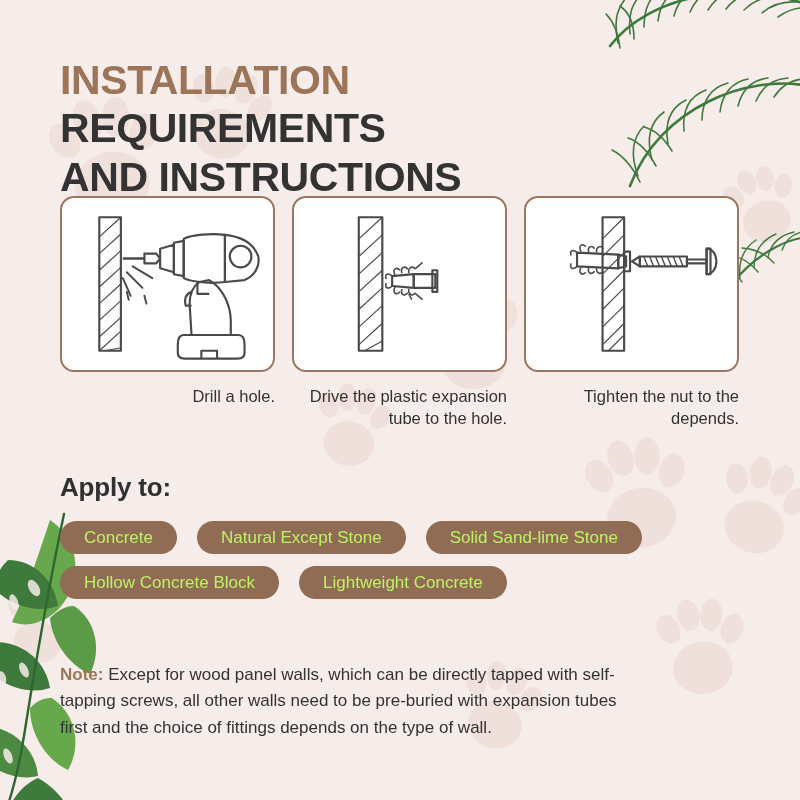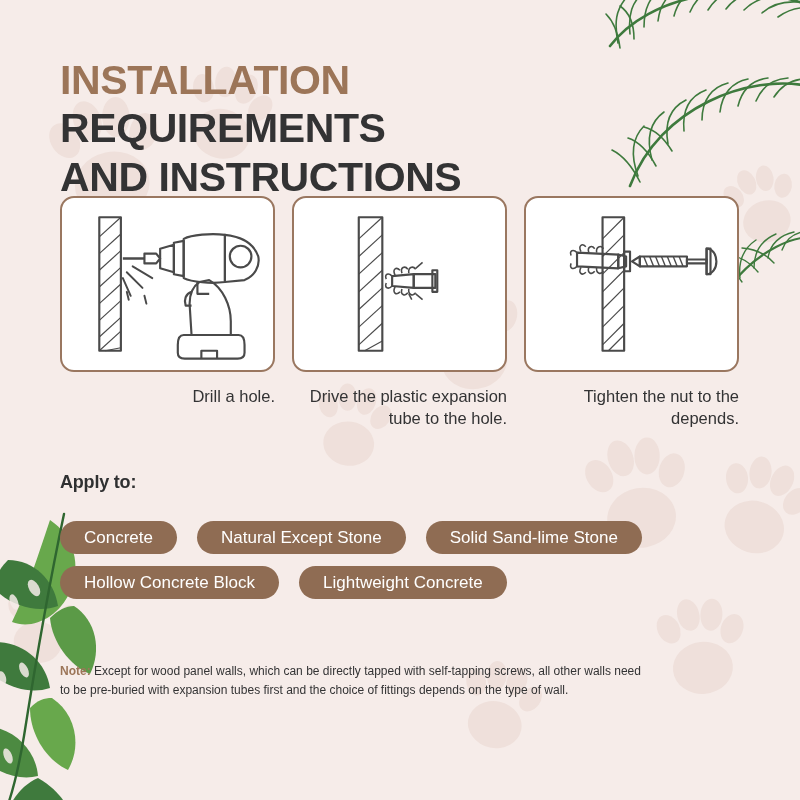--- a/index.html
+++ b/index.html
@@ -85,57 +85,57 @@
     font-size: 16.5px;
     line-height: 1.33;
     color: #333334;
   }
 
   
   #apply-heading {
     position: absolute;
     top: 472px;
     left: 60px;
-    font-size: 18px;
+    font-size: 26px;
     font-weight: bold;
     color: #2f3031;
     letter-spacing: -0.2px;
   }
 
   #pill-rows {
     position: absolute;
     top: 521px;
     left: 60px;
     right: 46px;
   }
   .pill-row {
     display: flex;
     gap: 20px;
     margin-bottom: 12px;
   }
   .pill {
     background: #8f6c53;
-    color: #ffffff;
+    color: #bef264;
     border-radius: 999px;
     height: 33px;
     display: flex;
     align-items: center;
     justify-content: center;
     font-size: 17px;
     padding: 12px 24px;
     white-space: nowrap;
   }
 
   
   #note {
     position: absolute;
     top: 662px;
     left: 60px;
     right: 48px;
-    font-size: 12px;
+    font-size: 17px;
     line-height: 1.55;
     color: #333334;
   }
   #note-label {
     font-weight: bold;
     color: #9c7558;
   }
 </style>
 </head>
 <body>

